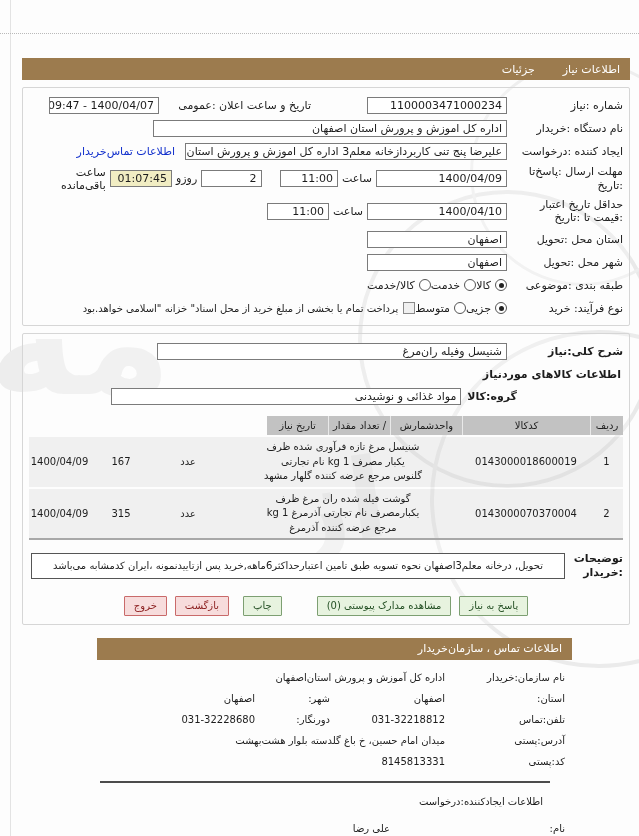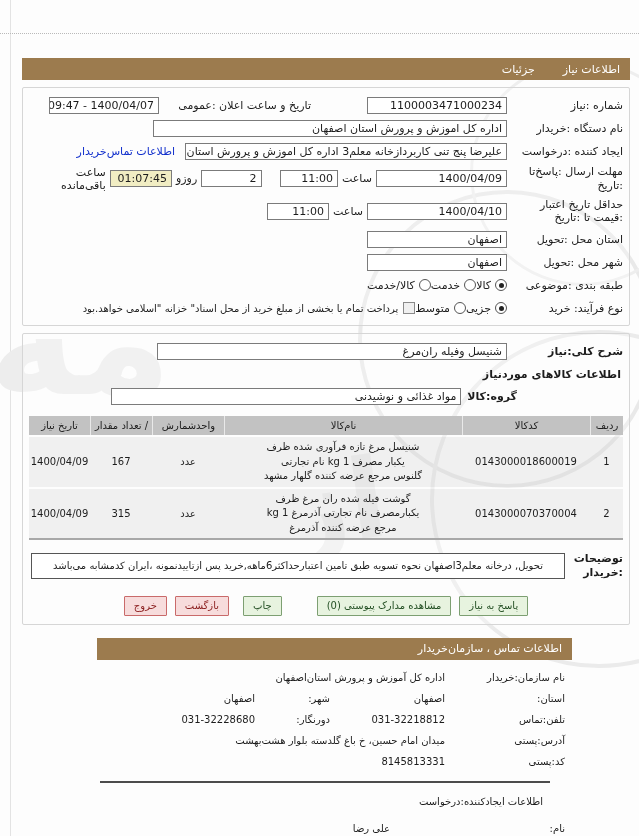--- a/index.html
+++ b/index.html
@@ -223,21 +223,20 @@
         <span class="b" style="margin-left:6px">گروه:کالا</span>
         <span class="box w350">
             <span>مواد غذائی و نوشیدنی</span>
           </span>
       </div>
 
       <div class="tbl">
         <div class="tr">
           <span class="th c1">ردیف</span>
           <span class="th c2">کدکالا</span>
-          <span class="th c3">نام‌کالا</span>
           <span class="th c4">واحدشمارش</span>
           <span class="th c5">/ تعداد مقدار</span>
           <span class="th c6">تاریخ نیاز</span>
         </div>
         <div class="tr body">
           <span class="td c1">1</span>
           <span class="td c2">
               <span class="ltr">0143000018600019</span>
             </span>
           <span class="td c3 name-cell">شنیسل مرغ تازه فرآوری شده ظرف

